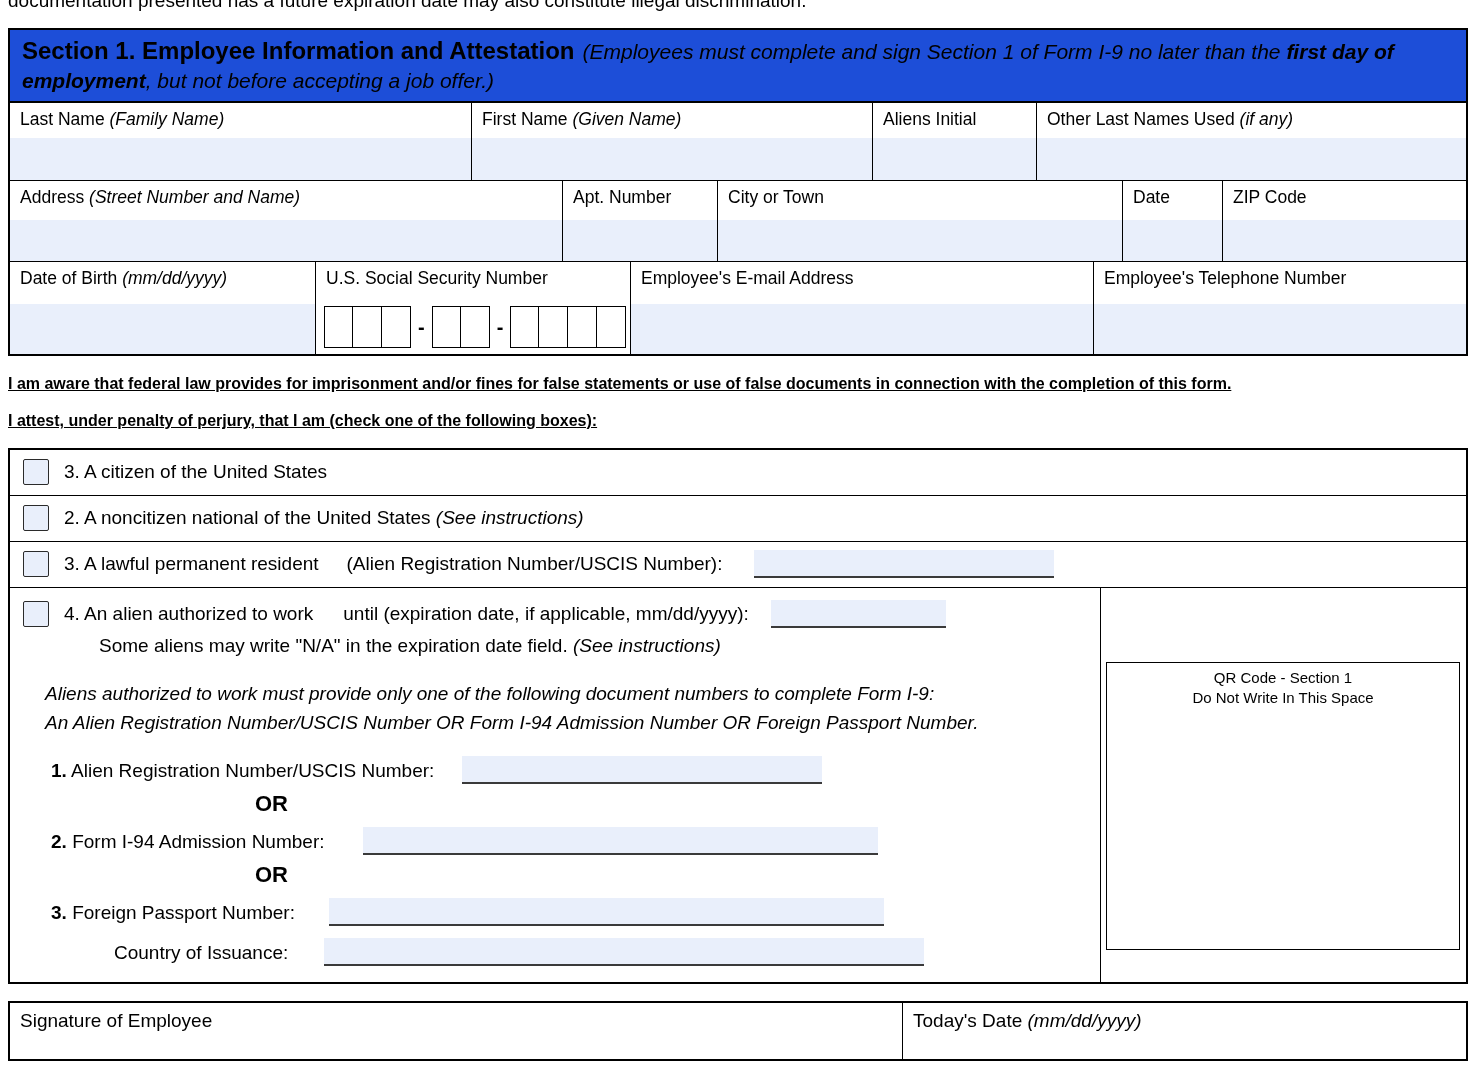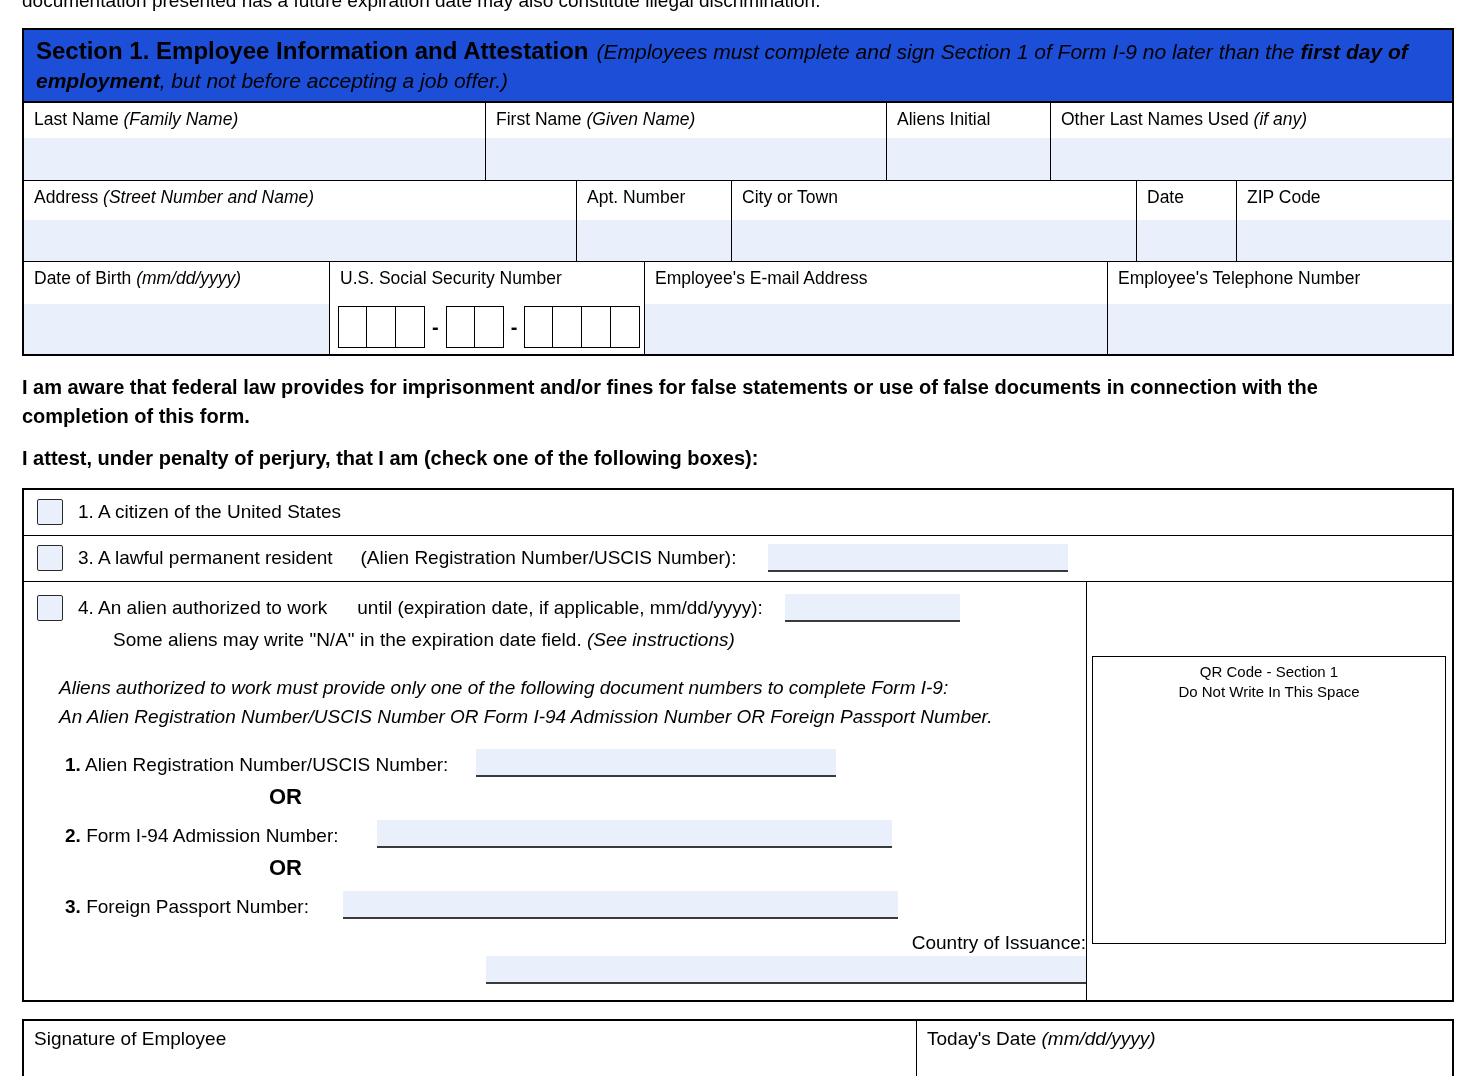--- a/index.html
+++ b/index.html
@@ -1,21 +1,21 @@
 <!DOCTYPE html>
 <html><head>
 <meta charset="utf-8">
 <style>
   * { margin:0; padding:0; box-sizing:border-box; }
   html,body { background:#fff; }
   body {
     width:1476px; height:1076px; overflow:hidden;
     font-family:"Liberation Sans", sans-serif; color:#000;
   }
-  .page { position:relative; width:1476px; height:1076px; padding:0 22px;border-radius:7px; }
+  .page { position:relative; width:1476px; height:1076px; padding:0 8px;border-radius:7px; }
 
   
   .clip-top { height:13px; overflow:hidden; margin-bottom:15px; }
   .clip-top span { display:block; margin-top:-10px; font-size:19px; }
 
   
   .sec-header {
     border:2px solid #000; border-bottom:none;
     background:#1d4ed8; padding:5px 12px 7px;
     font-size:21px; font-style:italic; line-height:1.32;
@@ -39,21 +39,21 @@
   .r3 .fill { height:50px; }
 
   
   .ssn-row { position:absolute; left:8px; bottom:6px; display:flex; align-items:center; }
   .ssngroup { display:flex; }
   .ssnbox { width:29px; height:42px; background:#fff; border:1.5px solid #000; border-left:none; }
   .ssngroup .ssnbox:first-child { border-left:1.5px solid #000; }
   .ssn-hyph { font-size:20px; font-weight:bold; margin:0 7px; }
 
   
-  .stmt { font-weight:bold; font-size:20px; line-height:1.42; max-width:1372px; margin-top:17px; }
+  .stmt { font-weight:bold; font-size:16px; line-height:1.42; max-width:1372px; margin-top:17px;text-decoration:underline; }
   .stmt2 { margin-top:14px; }
 
   
   .opt-box { border:2px solid #000; margin-top:15px; font-size:19px; }
   .opt-row { display:flex; align-items:center; height:46px; padding-left:13px; border-bottom:1.5px solid #000; }
   .cb {
     width:26px; height:26px; flex:0 0 26px; display:inline-block;
     background:#e9effb; border:1.6px solid #2b2b2b; border-radius:2px;
   }
   .opt-text { margin-left:15px; }
@@ -79,21 +79,21 @@
   .o4-note i { font-style:italic; }
   .o4-italic { margin:22px 0 0 22px; font-style:italic; line-height:1.55; }
 
   .doc-row { display:flex; align-items:flex-end; margin:18px 0 0 28px; line-height:1.3; }
   .doc-row .doc-lbl b { font-weight:bold; }
   .doc-in1 { width:360px; margin-left:28px; }
   .doc-in2 { width:515px; margin-left:38px; }
   .doc-in3 { width:555px; margin-left:34px; }
   .doc-row.r-i94 { margin-top:10px; }
   .doc-row.r-pass { margin-top:10px; }
-  .doc-row.r-country { margin-top:12px; margin-left:68px;flex-direction:column; }
+  .doc-row.r-country { margin-top:12px; margin-left:91px; }
   .doc-in4 { width:600px; margin-left:36px; }
   .or { font-weight:bold; font-size:22px; margin:7px 0 0 232px; }
 
   .qr-box {
     border:1.5px solid #000; height:288px;
     text-align:center; font-size:15px; line-height:1.35; padding-top:5px;
   }
 
   
   .sig-tbl { display:flex; border:2px solid #000; height:60px; margin-top:17px; font-size:19px; }
@@ -198,23 +198,27 @@
 
   </div>
 
   <div class="stmt">I am aware that federal law provides for imprisonment and/or fines for false statements or use of false documents in connection with the completion of this form.</div>
   <div class="stmt stmt2">I attest, under penalty of perjury, that I am (check one of the following boxes):</div>
 
   <div class="opt-box">
 
     <div class="opt-row">
       <span class="cb"></span>
-      <span class="opt-text">1. A citizen of the United States</span>
-    </div>
-
+      <span class="opt-text">3. A citizen of the United States</span>
+    </div>
+
+    <div class="opt-row">
+      <span class="cb"></span>
+      <span class="opt-text"><span>2. A noncitizen national of the United States </span><i>(See instructions)</i></span>
+    </div>
 
     <div class="opt-row">
       <span class="cb"></span>
       <span class="opt-text"><span>3. A lawful permanent resident</span><span class="gap28">(Alien Registration Number/USCIS Number):</span></span>
       <span class="ul-input lpr-input"></span>
     </div>
 
     <div class="opt4">
       <div class="opt4-left">
 

